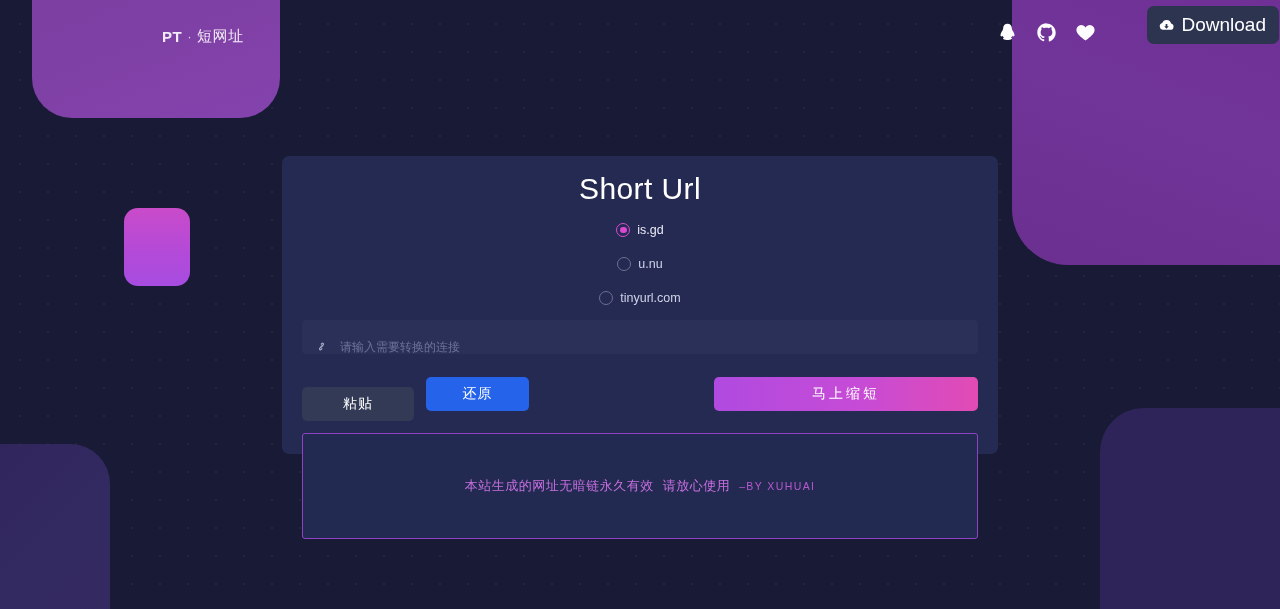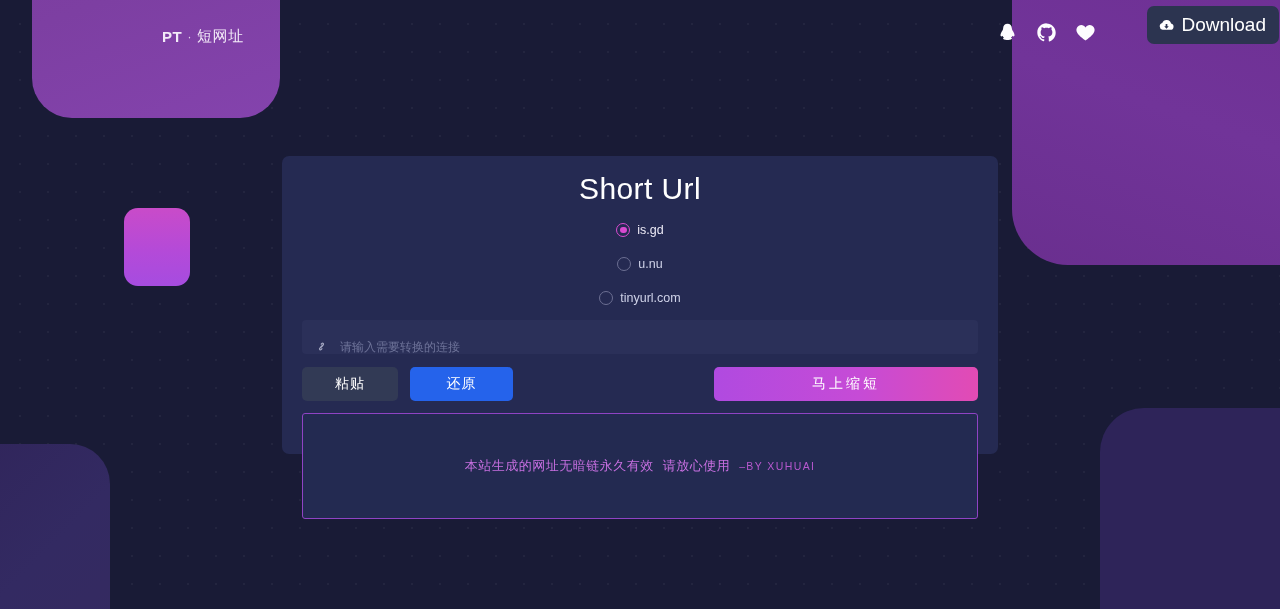--- a/index.html
+++ b/index.html
@@ -217,21 +217,21 @@
   .btn {
     border: none;
     border-radius: 5px;
     height: 34px;
     font-family: inherit;
     font-size: 14px;
     color: #ffffff;
     cursor: pointer;
     letter-spacing: 1px;
   }
-  #paste-button { width: 96px; background: #323a55; }
+  #paste-button { width: 112px; background: #323a55; margin-top: 20px; }
   #restore-button { width: 103px; background: #2563eb; }
   #shorten-button {
     margin-left: auto;
     width: 264px;
     background: linear-gradient(90deg, #b04ae0 0%, #c64bd6 55%, #e24bb4 100%);
     letter-spacing: 3px;
   }
 
   #notice-box {
     margin-top: 12px;

